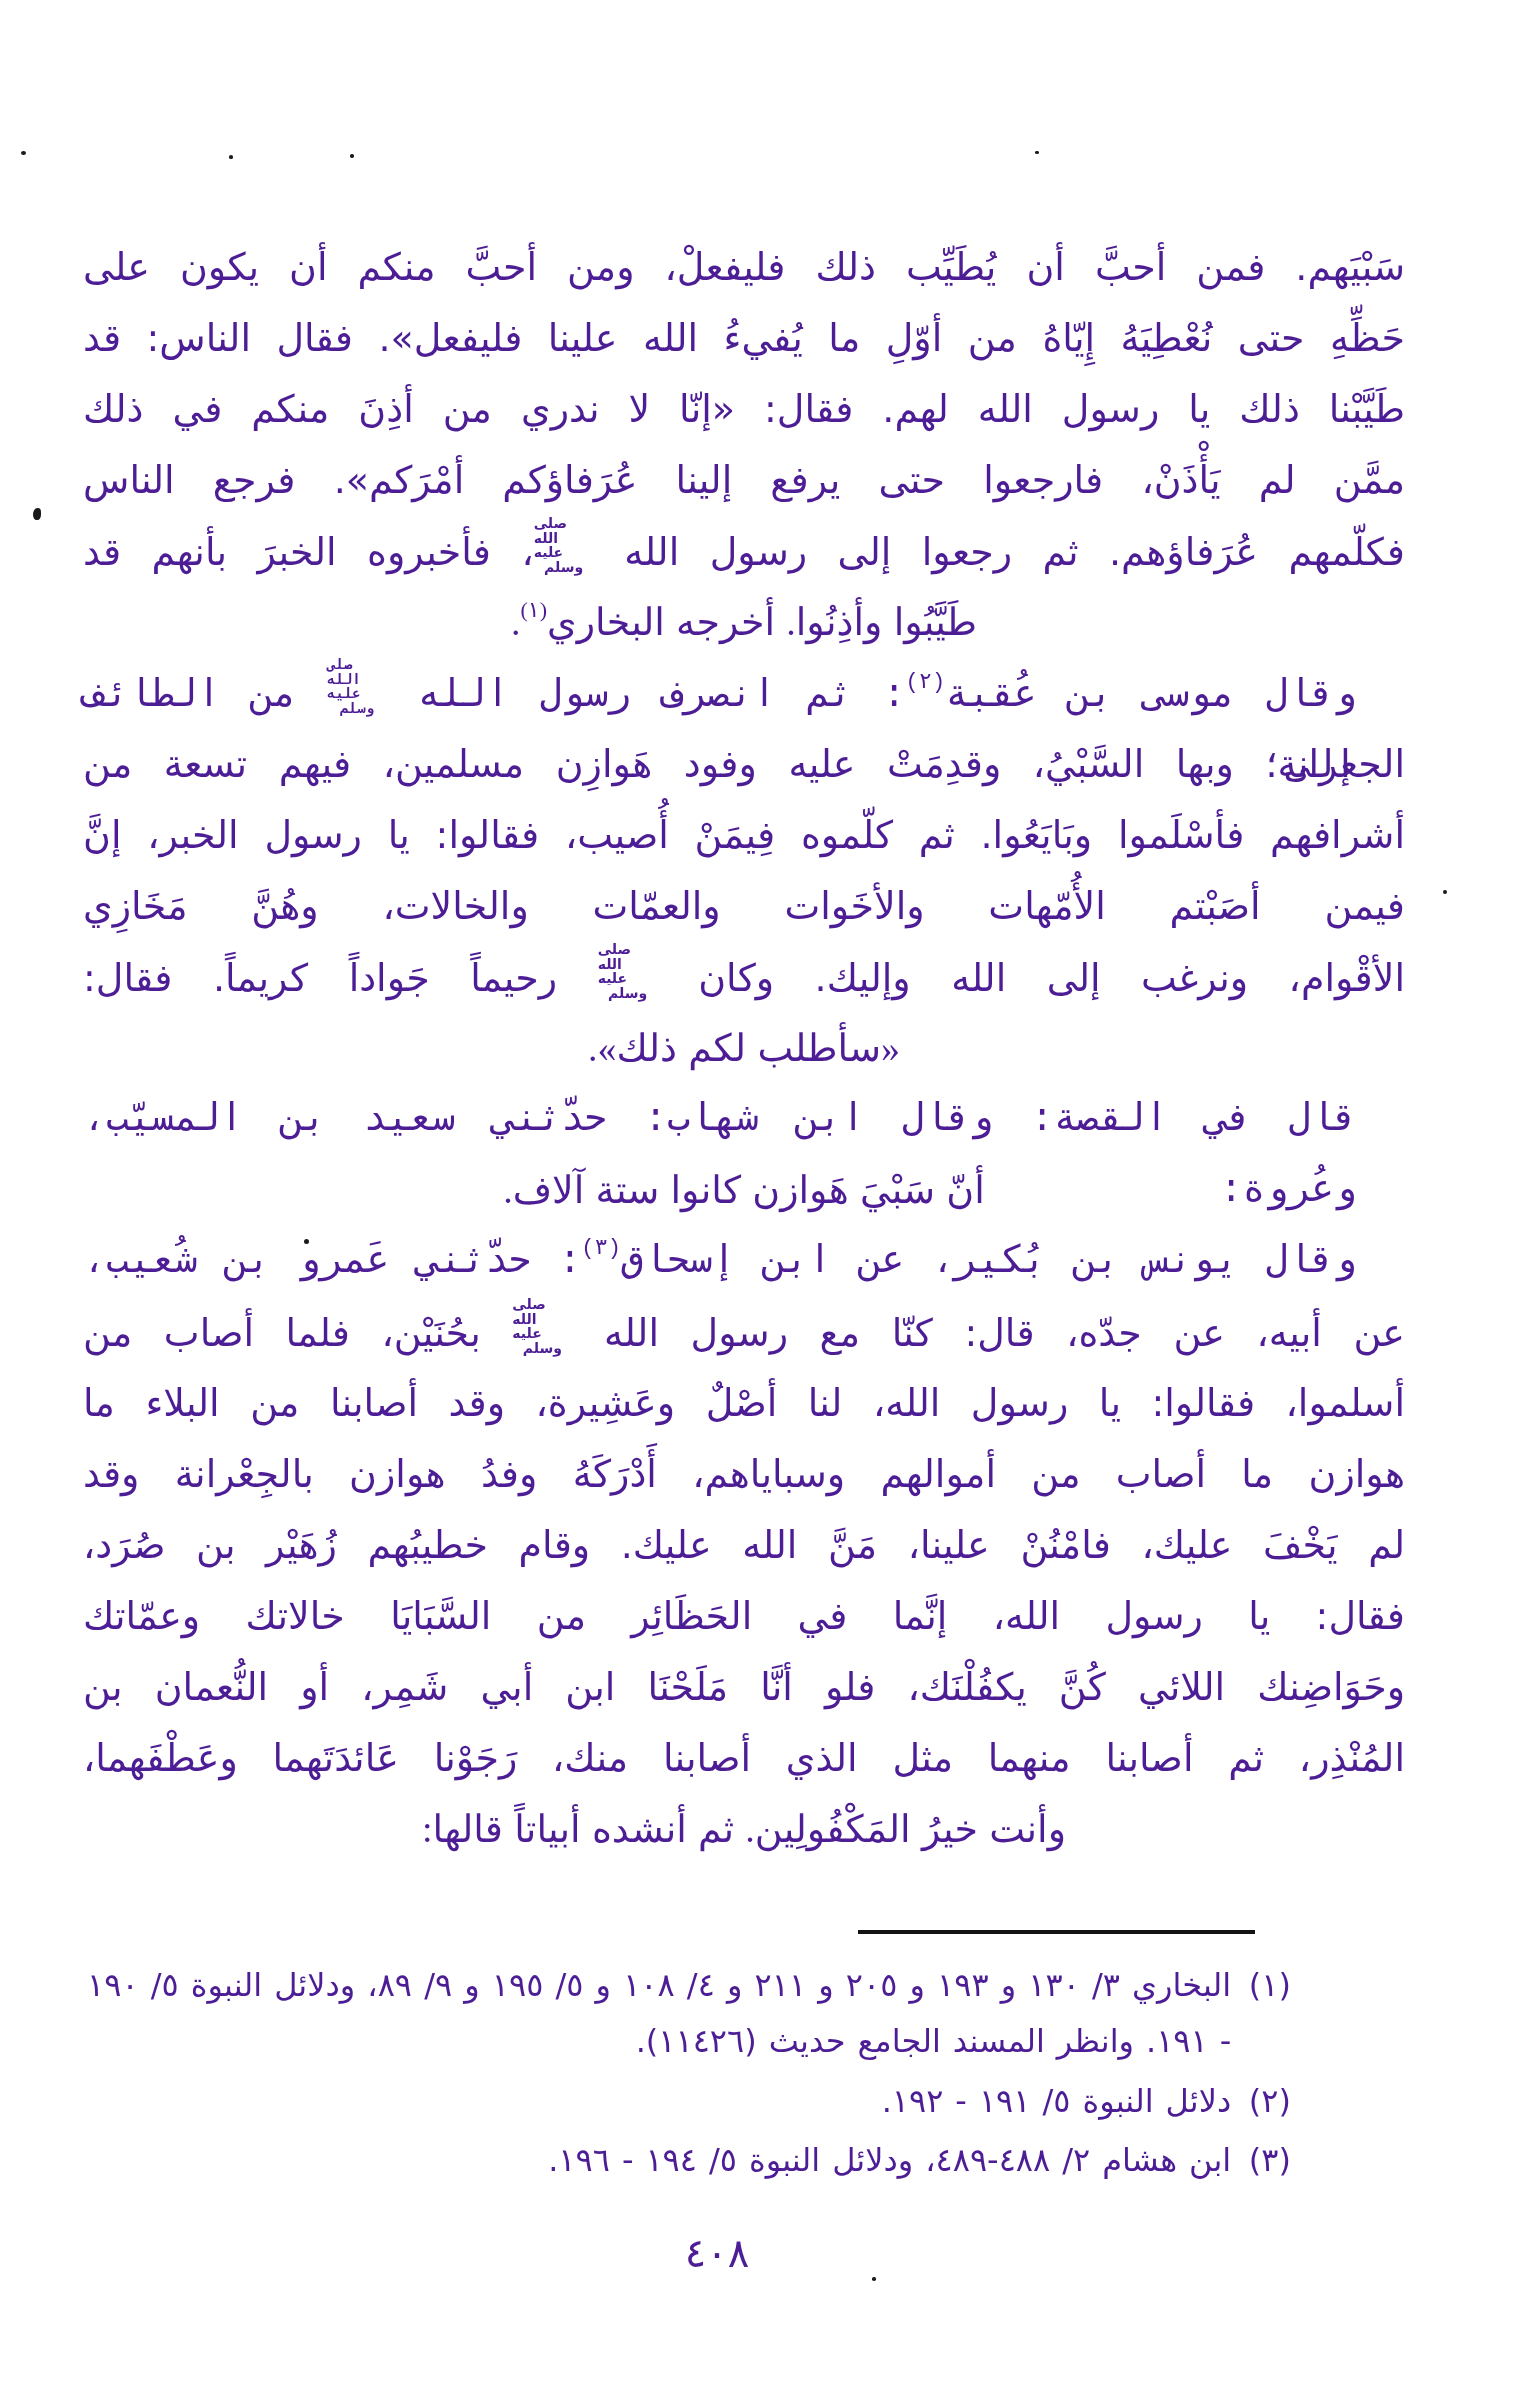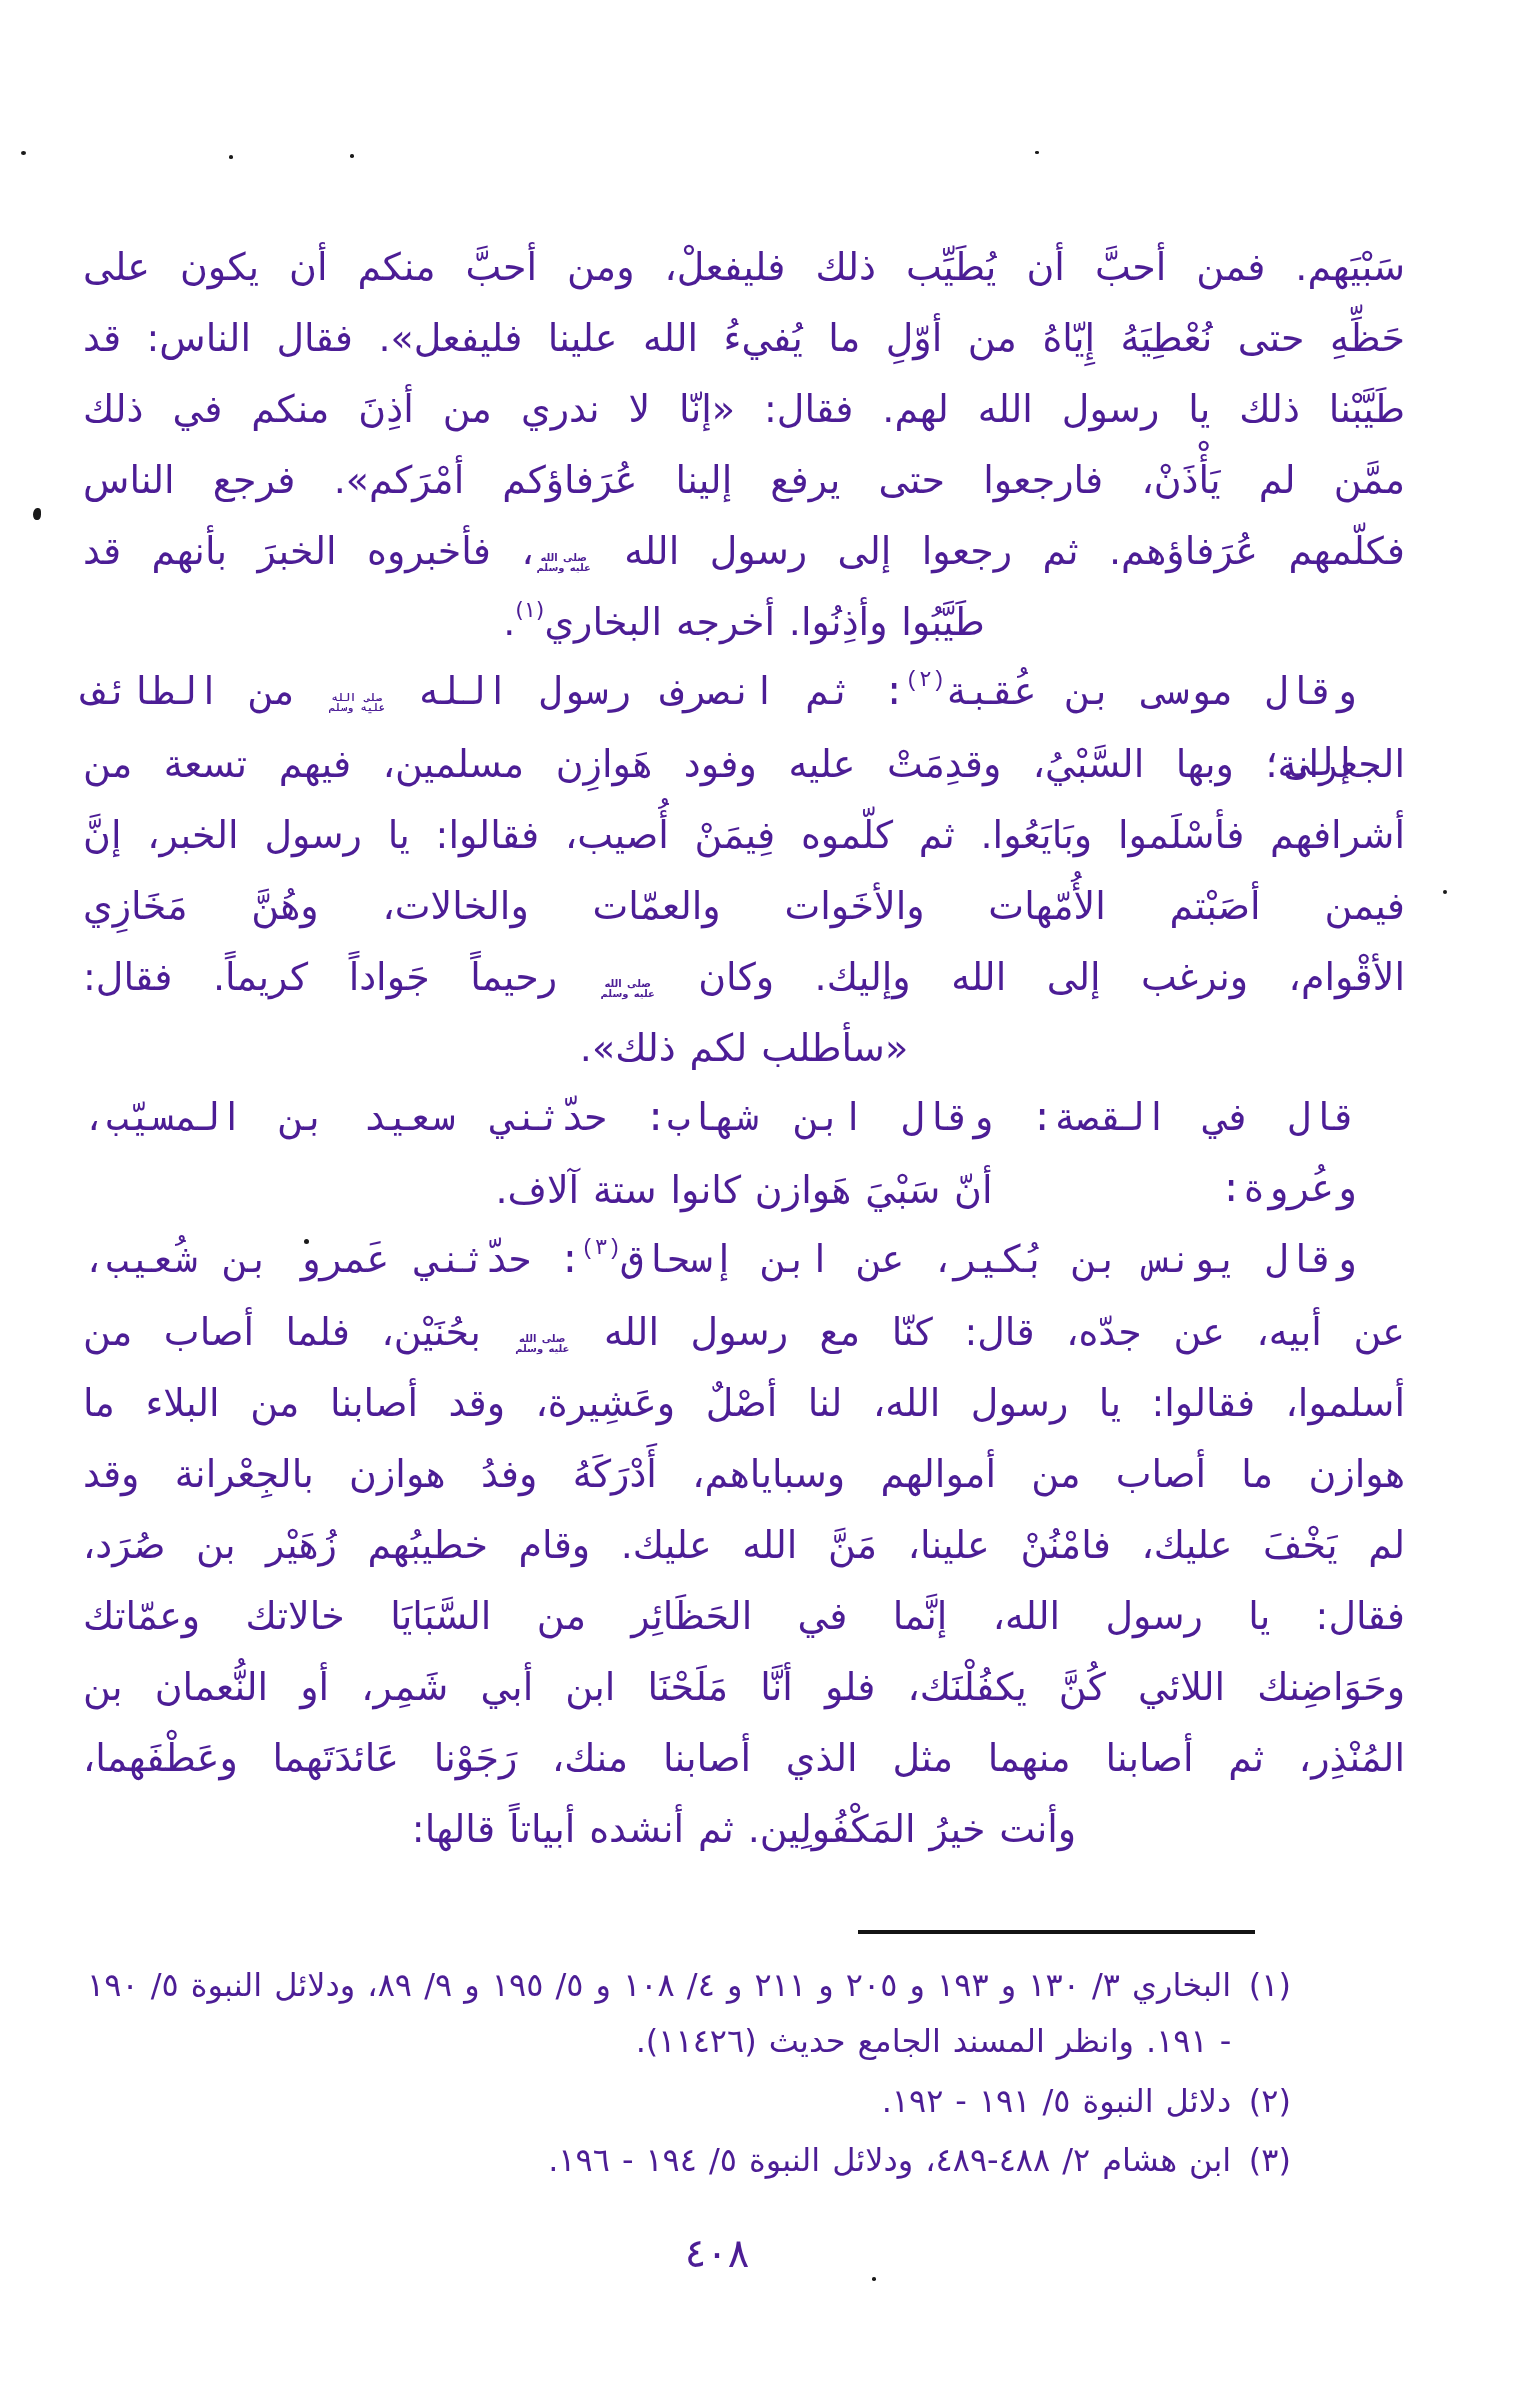--- a/index.html
+++ b/index.html
@@ -15,34 +15,34 @@
   }
   .body-text { padding:224px 119px 0 75px; }
   .line {
     font-size:38px;
     line-height:71px;
     height:71px;
     text-align:justify;
     text-align-last:justify;
     word-spacing:1.8px;
   }
-  .line.c { text-align:center; text-align-last:center; }
+  .line.c { text-align:center; text-align-last:center;font-family:Liberation Serif, serif; }
   .line.ind { padding-right:48px;font-family:Liberation Mono, monospace; }
   sup.fnref {
     font-size:22px;
     line-height:0;
     vertical-align:17.6px;
     letter-spacing:0.9px;
   }
   .saw {
     display:inline-block;
     width:60px;
-    font-size:10px;
+    font-size:14px;
     line-height:1.05;
-    text-align:center;
+    text-align:left;
     text-align-last:center;
     vertical-align:-7px;
     font-weight:600;
   }
   .fn-sep {
     width:397px; height:4.4px;
     background:#141414;
     margin:65px 269px 23px auto;
   }
   .footnotes { padding:0 233px 0 79px; }

